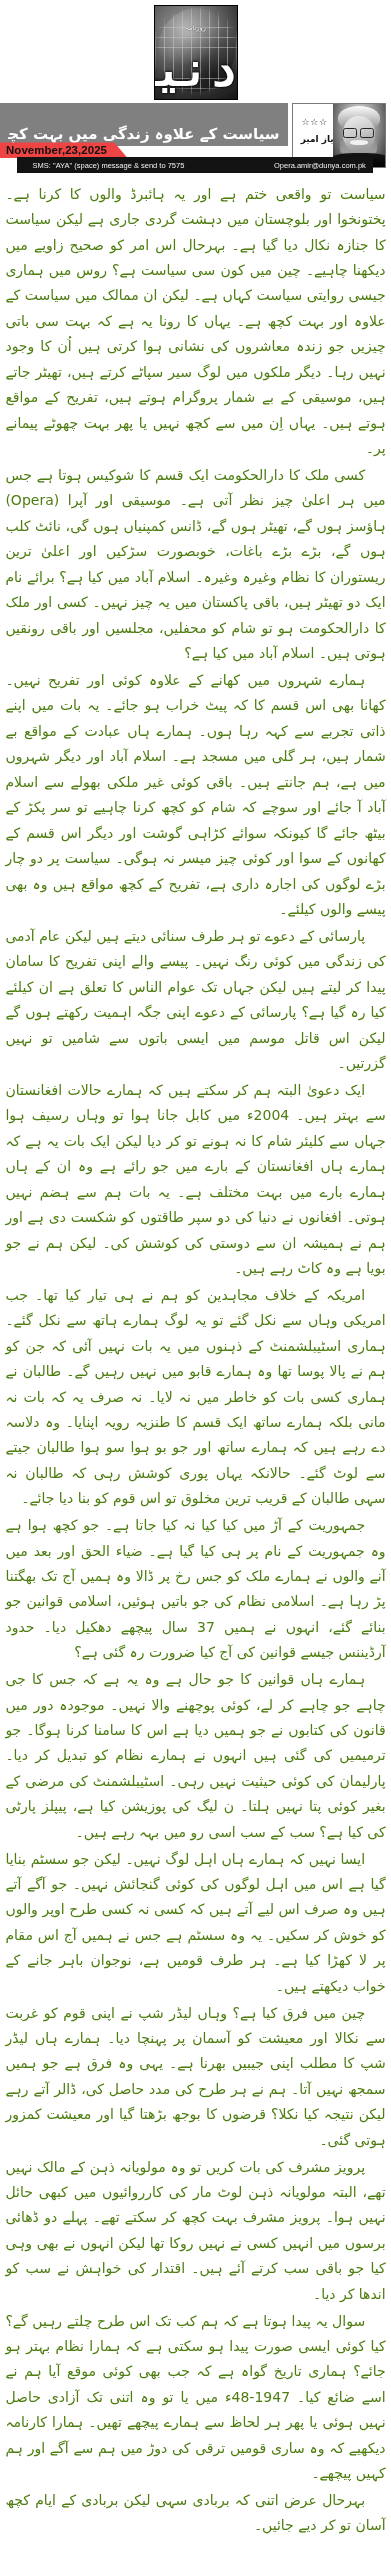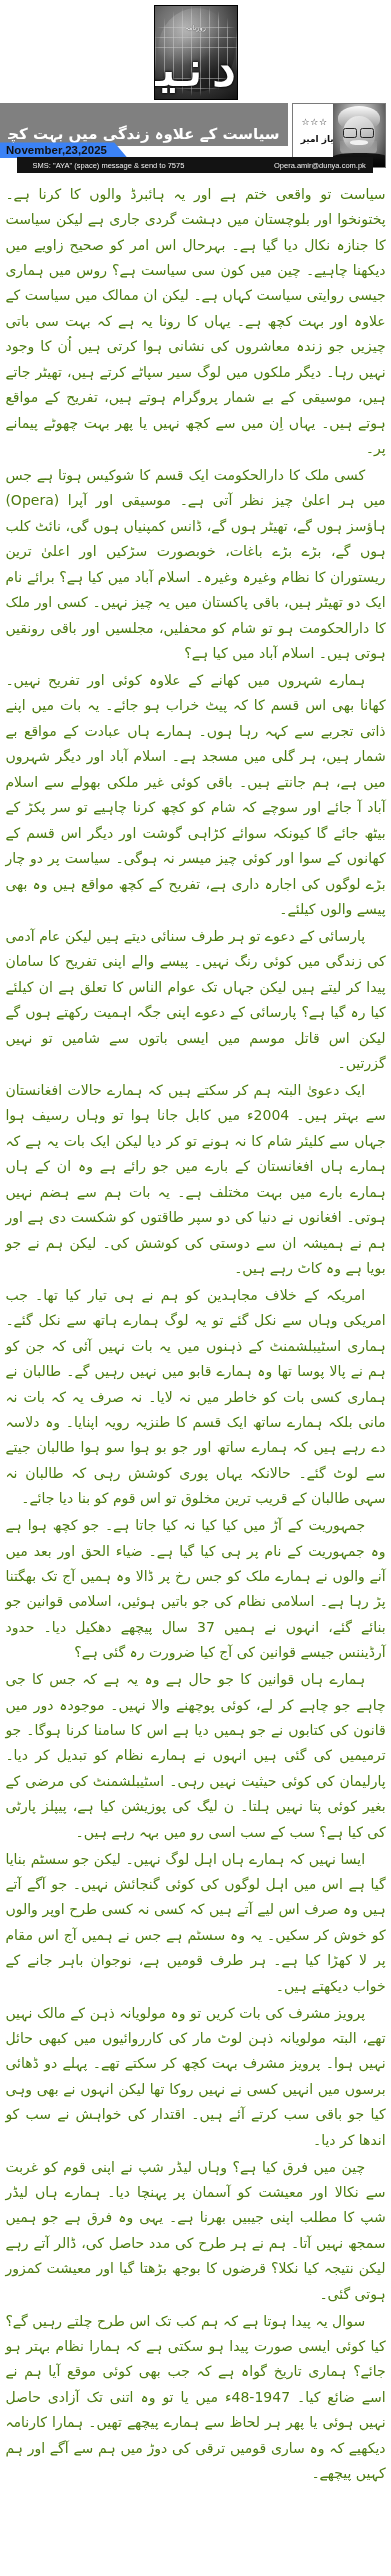--- a/index.html
+++ b/index.html
@@ -181,21 +181,21 @@
     clip-path:polygon(50% 0,100% 100%,0 100%);
   }
 
   
   .date-tab{
     position:absolute;
     left:0; top:39px;
     height:15.7px;
     padding:0 20.5px 0 6px;
     display:flex;align-items:center;
-    background:#3b82f6;
+    background:#ef4444;
     clip-path:polygon(0 0, calc(100% - 13.2px) 0, 100% 100%, 0 100%);
     text-align:right;
   }
   .date-tab .date-text{
     font-size:11.4px;
     font-weight:bold;
     letter-spacing:0.1px;
     color:#111;
     direction:ltr;
     white-space:nowrap;
@@ -290,17 +290,18 @@
 <div class="article">
     <p>سیاست تو واقعی ختم ہے اور یہ ہائبرڈ والوں کا کرنا ہے۔ پختونخوا اور بلوچستان میں دہشت گردی جاری ہے لیکن سیاست کا جنازہ نکال دیا گیا ہے۔ بہرحال اس امر کو صحیح زاویے میں دیکھنا چاہیے۔ چین میں کون سی سیاست ہے؟ روس میں ہماری جیسی روایتی سیاست کہاں ہے۔ لیکن ان ممالک میں سیاست کے علاوہ اور بہت کچھ ہے۔ یہاں کا رونا یہ ہے کہ بہت سی باتی چیزیں جو زندہ معاشروں کی نشانی ہوا کرتی ہیں اُن کا وجود نہیں رہا۔ دیگر ملکوں میں لوگ سیر سپاٹے کرتے ہیں، تھیٹر جاتے ہیں، موسیقی کے بے شمار پروگرام ہوتے ہیں، تفریح کے مواقع ہوتے ہیں۔ یہاں اِن میں سے کچھ نہیں یا پھر بہت چھوٹے پیمانے پر۔</p>
     <p class="indent">کسی ملک کا دارالحکومت ایک قسم کا شوکیس ہوتا ہے جس میں ہر اعلیٰ چیز نظر آتی ہے۔ موسیقی اور آپرا (Opera) ہاؤسز ہوں گے، تھیٹر ہوں گے، ڈانس کمپنیاں ہوں گی، نائٹ کلب ہوں گے، بڑے بڑے باغات، خوبصورت سڑکیں اور اعلیٰ ترین ریستوران کا نظام وغیرہ وغیرہ۔ اسلام آباد میں کیا ہے؟ برائے نام ایک دو تھیٹر ہیں، باقی پاکستان میں یہ چیز نہیں۔ کسی اور ملک کا دارالحکومت ہو تو شام کو محفلیں، مجلسیں اور باقی رونقیں ہوتی ہیں۔ اسلام آباد میں کیا ہے؟</p>
     <p class="indent">ہمارے شہروں میں کھانے کے علاوہ کوئی اور تفریح نہیں۔ کھانا بھی اس قسم کا کہ پیٹ خراب ہو جائے۔ یہ بات میں اپنے ذاتی تجربے سے کہہ رہا ہوں۔ ہمارے ہاں عبادت کے مواقع بے شمار ہیں، ہر گلی میں مسجد ہے۔ اسلام آباد اور دیگر شہروں میں ہے، ہم جانتے ہیں۔ باقی کوئی غیر ملکی بھولے سے اسلام آباد آ جائے اور سوچے کہ شام کو کچھ کرنا چاہیے تو سر پکڑ کے بیٹھ جائے گا کیونکہ سوائے کڑاہی گوشت اور دیگر اس قسم کے کھانوں کے سوا اور کوئی چیز میسر نہ ہوگی۔ سیاست پر دو چار بڑے لوگوں کی اجارہ داری ہے، تفریح کے کچھ مواقع ہیں وہ بھی پیسے والوں کیلئے۔</p>
     <p class="indent">پارسائی کے دعوے تو ہر طرف سنائی دیتے ہیں لیکن عام آدمی کی زندگی میں کوئی رنگ نہیں۔ پیسے والے اپنی تفریح کا سامان پیدا کر لیتے ہیں لیکن جہاں تک عوام الناس کا تعلق ہے ان کیلئے کیا رہ گیا ہے؟ پارسائی کے دعوے اپنی جگہ اہمیت رکھتے ہوں گے لیکن اس قاتل موسم میں ایسی باتوں سے شامیں تو نہیں گزرتیں۔</p>
     <p class="indent">ایک دعویٰ البتہ ہم کر سکتے ہیں کہ ہمارے حالات افغانستان سے بہتر ہیں۔ 2004ء میں کابل جانا ہوا تو وہاں رسیف ہوا جہاں سے کلیئر شام کا نہ ہونے تو کر دیا لیکن ایک بات یہ ہے کہ ہمارے ہاں افغانستان کے بارے میں جو رائے ہے وہ ان کے ہاں ہمارے بارے میں بہت مختلف ہے۔ یہ بات ہم سے ہضم نہیں ہوتی۔ افغانوں نے دنیا کی دو سپر طاقتوں کو شکست دی ہے اور ہم نے ہمیشہ ان سے دوستی کی کوشش کی۔ لیکن ہم نے جو بویا ہے وہ کاٹ رہے ہیں۔</p>
     <p class="indent">امریکہ کے خلاف مجاہدین کو ہم نے ہی تیار کیا تھا۔ جب امریکی وہاں سے نکل گئے تو یہ لوگ ہمارے ہاتھ سے نکل گئے۔ ہماری اسٹیبلشمنٹ کے ذہنوں میں یہ بات نہیں آئی کہ جن کو ہم نے پالا پوسا تھا وہ ہمارے قابو میں نہیں رہیں گے۔ طالبان نے ہماری کسی بات کو خاطر میں نہ لایا۔ نہ صرف یہ کہ بات نہ مانی بلکہ ہمارے ساتھ ایک قسم کا طنزیہ رویہ اپنایا۔ وہ دلاسہ دے رہے ہیں کہ ہمارے ساتھ اور جو بو ہوا سو ہوا طالبان جیتے سے لوٹ گئے۔ حالانکہ یہاں پوری کوشش رہی کہ طالبان نہ سہی طالبان کے قریب ترین مخلوق تو اس قوم کو بنا دیا جائے۔</p>
     <p class="indent">جمہوریت کے آڑ میں کیا کیا نہ کیا جاتا ہے۔ جو کچھ ہوا ہے وہ جمہوریت کے نام پر ہی کیا گیا ہے۔ ضیاء الحق اور بعد میں آنے والوں نے ہمارے ملک کو جس رخ پر ڈالا وہ ہمیں آج تک بھگتنا پڑ رہا ہے۔ اسلامی نظام کی جو باتیں ہوئیں، اسلامی قوانین جو بنائے گئے، انہوں نے ہمیں 37 سال پیچھے دھکیل دیا۔ حدود آرڈیننس جیسے قوانین کی آج کیا ضرورت رہ گئی ہے؟</p>
     <p class="indent">ہمارے ہاں قوانین کا جو حال ہے وہ یہ ہے کہ جس کا جی چاہے جو چاہے کر لے، کوئی پوچھنے والا نہیں۔ موجودہ دور میں قانون کی کتابوں نے جو ہمیں دیا ہے اس کا سامنا کرنا ہوگا۔ جو ترمیمیں کی گئی ہیں انہوں نے ہمارے نظام کو تبدیل کر دیا۔ پارلیمان کی کوئی حیثیت نہیں رہی۔ اسٹیبلشمنٹ کی مرضی کے بغیر کوئی پتا نہیں ہلتا۔ ن لیگ کی پوزیشن کیا ہے، پیپلز پارٹی کی کیا ہے؟ سب کے سب اسی رو میں بہہ رہے ہیں۔</p>
     <p class="indent">ایسا نہیں کہ ہمارے ہاں اہل لوگ نہیں۔ لیکن جو سسٹم بنایا گیا ہے اس میں اہل لوگوں کی کوئی گنجائش نہیں۔ جو آگے آتے ہیں وہ صرف اس لیے آتے ہیں کہ کسی نہ کسی طرح اوپر والوں کو خوش کر سکیں۔ یہ وہ سسٹم ہے جس نے ہمیں آج اس مقام پر لا کھڑا کیا ہے۔ ہر طرف قومیں ہے، نوجوان باہر جانے کے خواب دیکھتے ہیں۔</p>
+    <p class="indent">چین میں فرق کیا ہے؟ وہاں لیڈر شپ نے اپنی قوم کو غربت سے نکالا اور معیشت کو آسمان پر پہنچا دیا۔ ہمارے ہاں لیڈر شپ کا مطلب اپنی جیبیں بھرنا ہے۔ یہی وہ فرق ہے جو ہمیں سمجھ نہیں آتا۔ ہم نے ہر طرح کی مدد حاصل کی، ڈالر آتے رہے لیکن نتیجہ کیا نکلا؟ قرضوں کا بوجھ بڑھتا گیا اور معیشت کمزور ہوتی گئی۔</p>
     <p class="indent">پرویز مشرف کی بات کریں تو وہ مولویانہ ذہن کے مالک نہیں تھے، البتہ مولویانہ ذہن لوٹ مار کی کارروائیوں میں کبھی حائل نہیں ہوا۔ پرویز مشرف بہت کچھ کر سکتے تھے۔ پہلے دو ڈھائی برسوں میں انہیں کسی نے نہیں روکا تھا لیکن انہوں نے بھی وہی کیا جو باقی سب کرتے آئے ہیں۔ اقتدار کی خواہش نے سب کو اندھا کر دیا۔</p>
-    <p class="indent">چین میں فرق کیا ہے؟ وہاں لیڈر شپ نے اپنی قوم کو غربت سے نکالا اور معیشت کو آسمان پر پہنچا دیا۔ ہمارے ہاں لیڈر شپ کا مطلب اپنی جیبیں بھرنا ہے۔ یہی وہ فرق ہے جو ہمیں سمجھ نہیں آتا۔ ہم نے ہر طرح کی مدد حاصل کی، ڈالر آتے رہے لیکن نتیجہ کیا نکلا؟ قرضوں کا بوجھ بڑھتا گیا اور معیشت کمزور ہوتی گئی۔</p>
     <p class="indent">سوال یہ پیدا ہوتا ہے کہ ہم کب تک اس طرح چلتے رہیں گے؟ کیا کوئی ایسی صورت پیدا ہو سکتی ہے کہ ہمارا نظام بہتر ہو جائے؟ ہماری تاریخ گواہ ہے کہ جب بھی کوئی موقع آیا ہم نے اسے ضائع کیا۔ 1947-48ء میں یا تو وہ اتنی تک آزادی حاصل نہیں ہوئی یا پھر ہر لحاظ سے ہمارے پیچھے تھیں۔ ہمارا کارنامہ دیکھیے کہ وہ ساری قومیں ترقی کی دوڑ میں ہم سے آگے اور ہم کہیں پیچھے۔</p>
+    <p class="indent">بہرحال عرض اتنی کہ بربادی سہی لیکن بربادی کے ایام کچھ آسان تو کر دیے جائیں۔</p>
   </div>
 
 
 </body></html>

